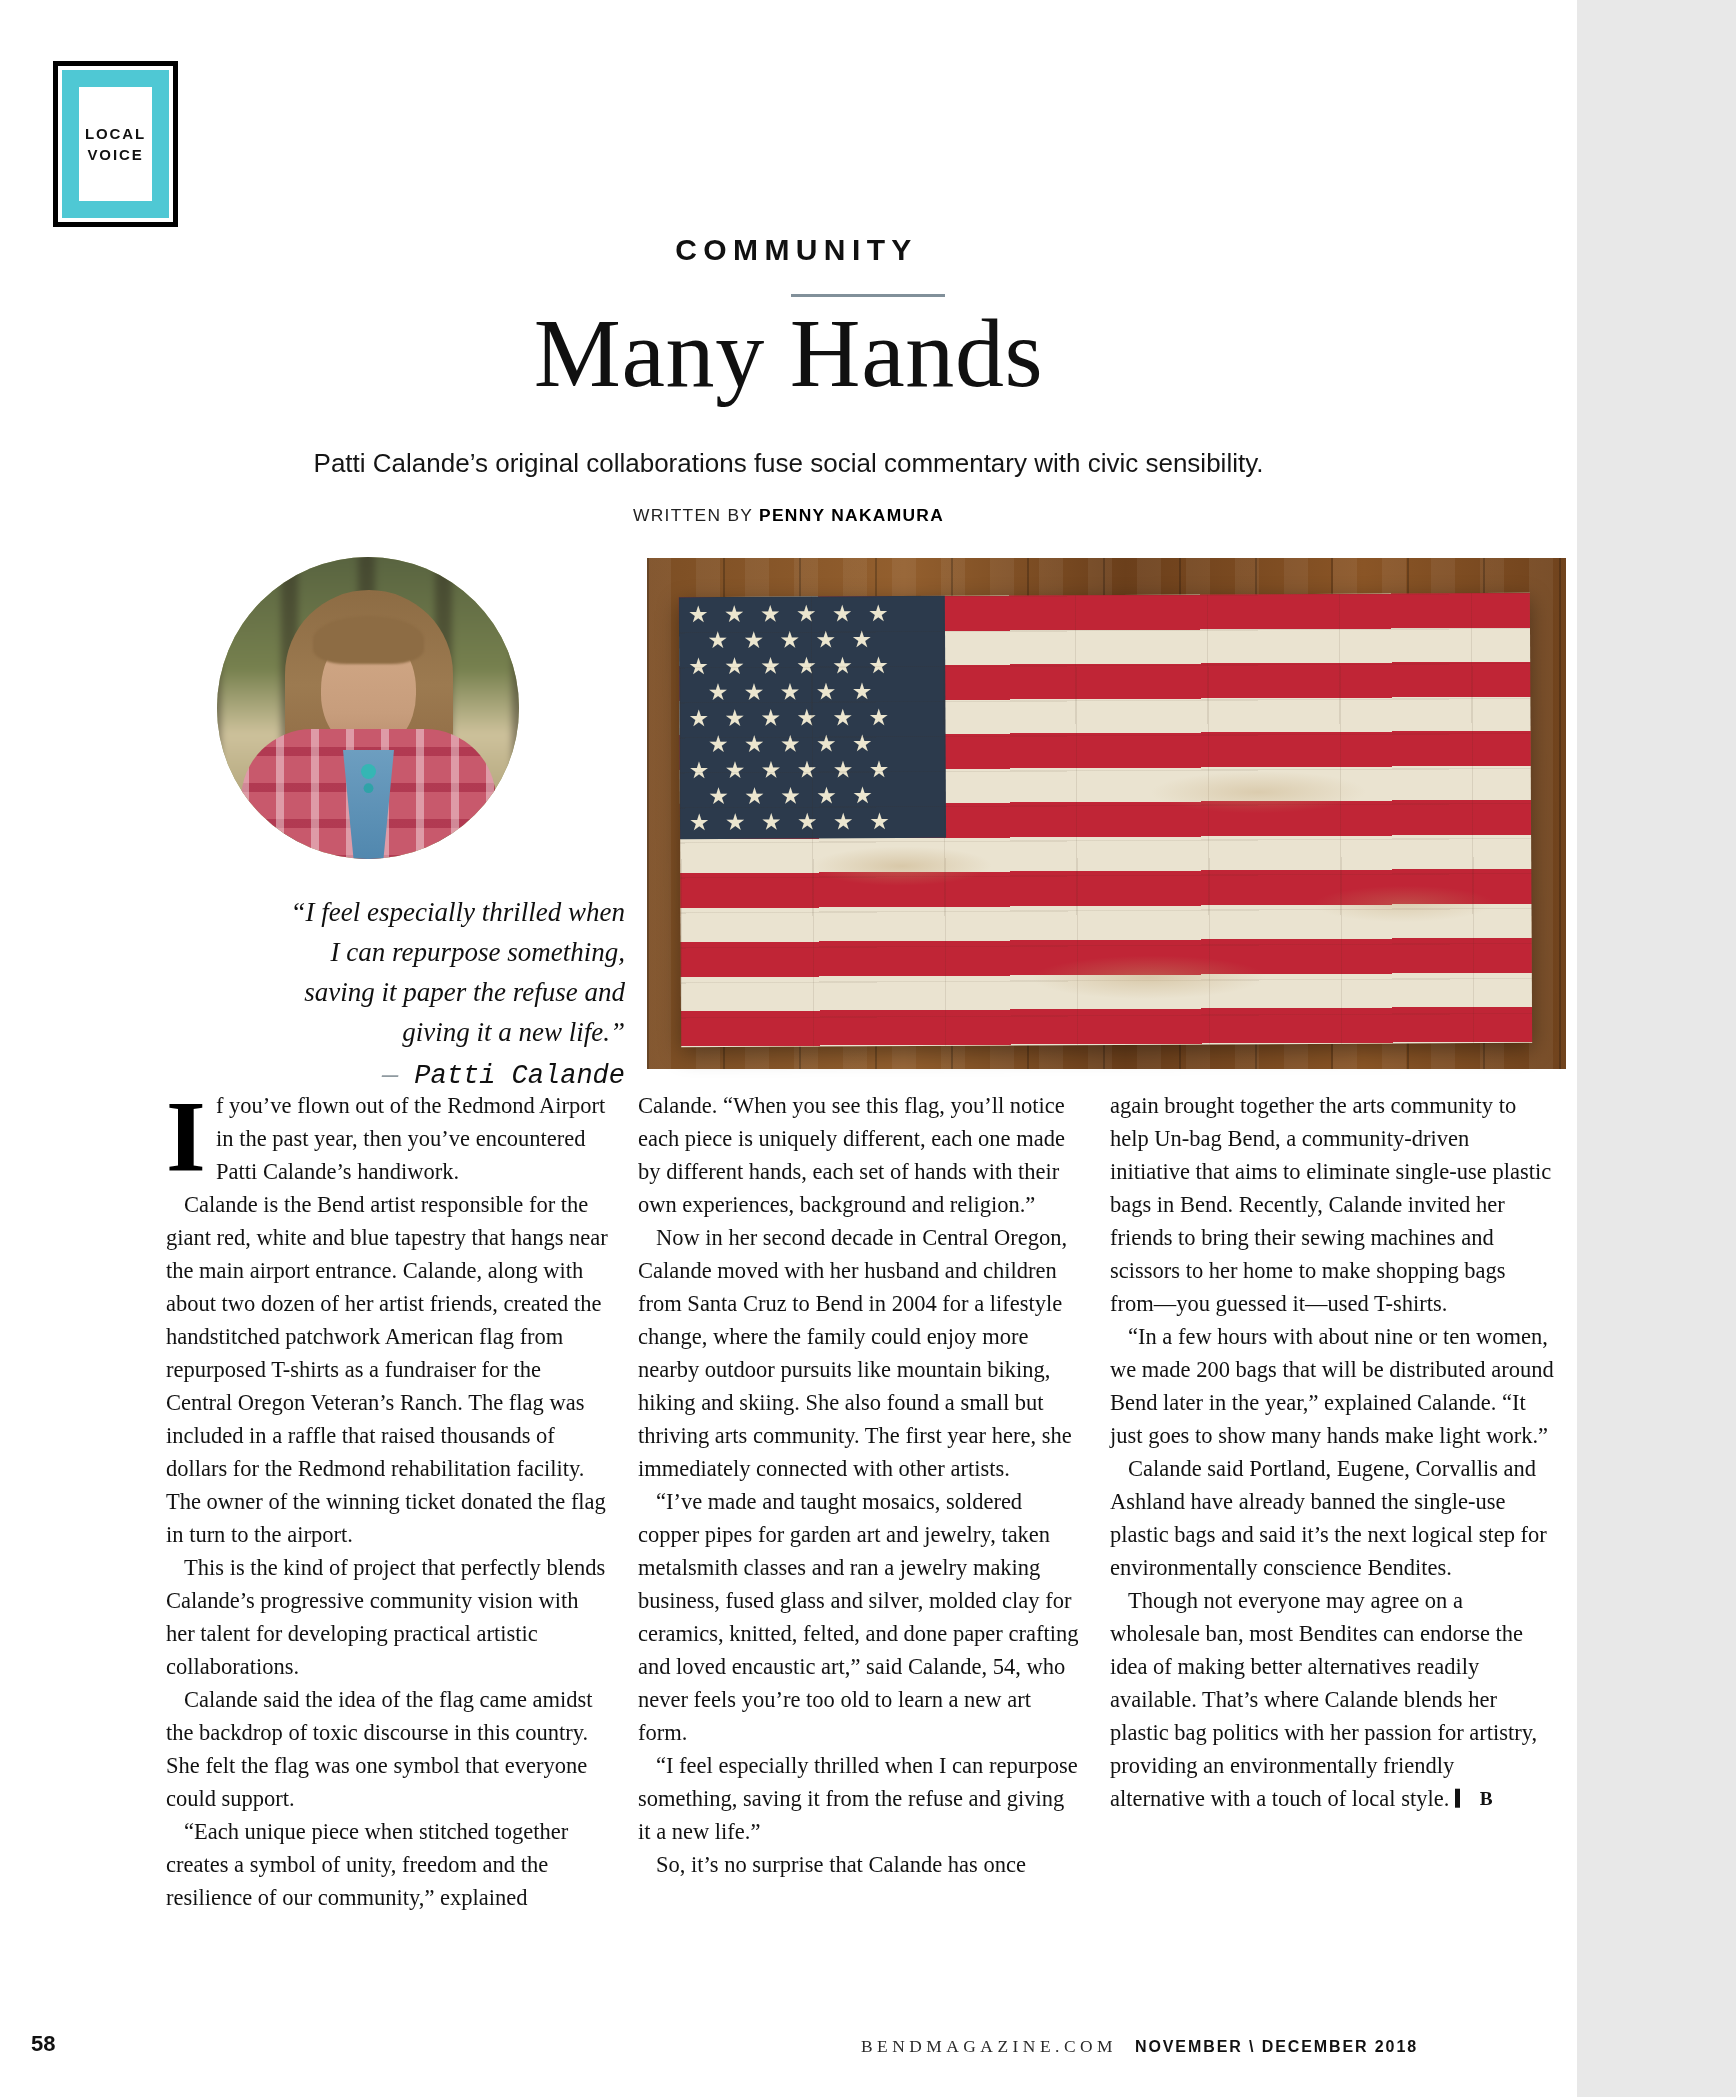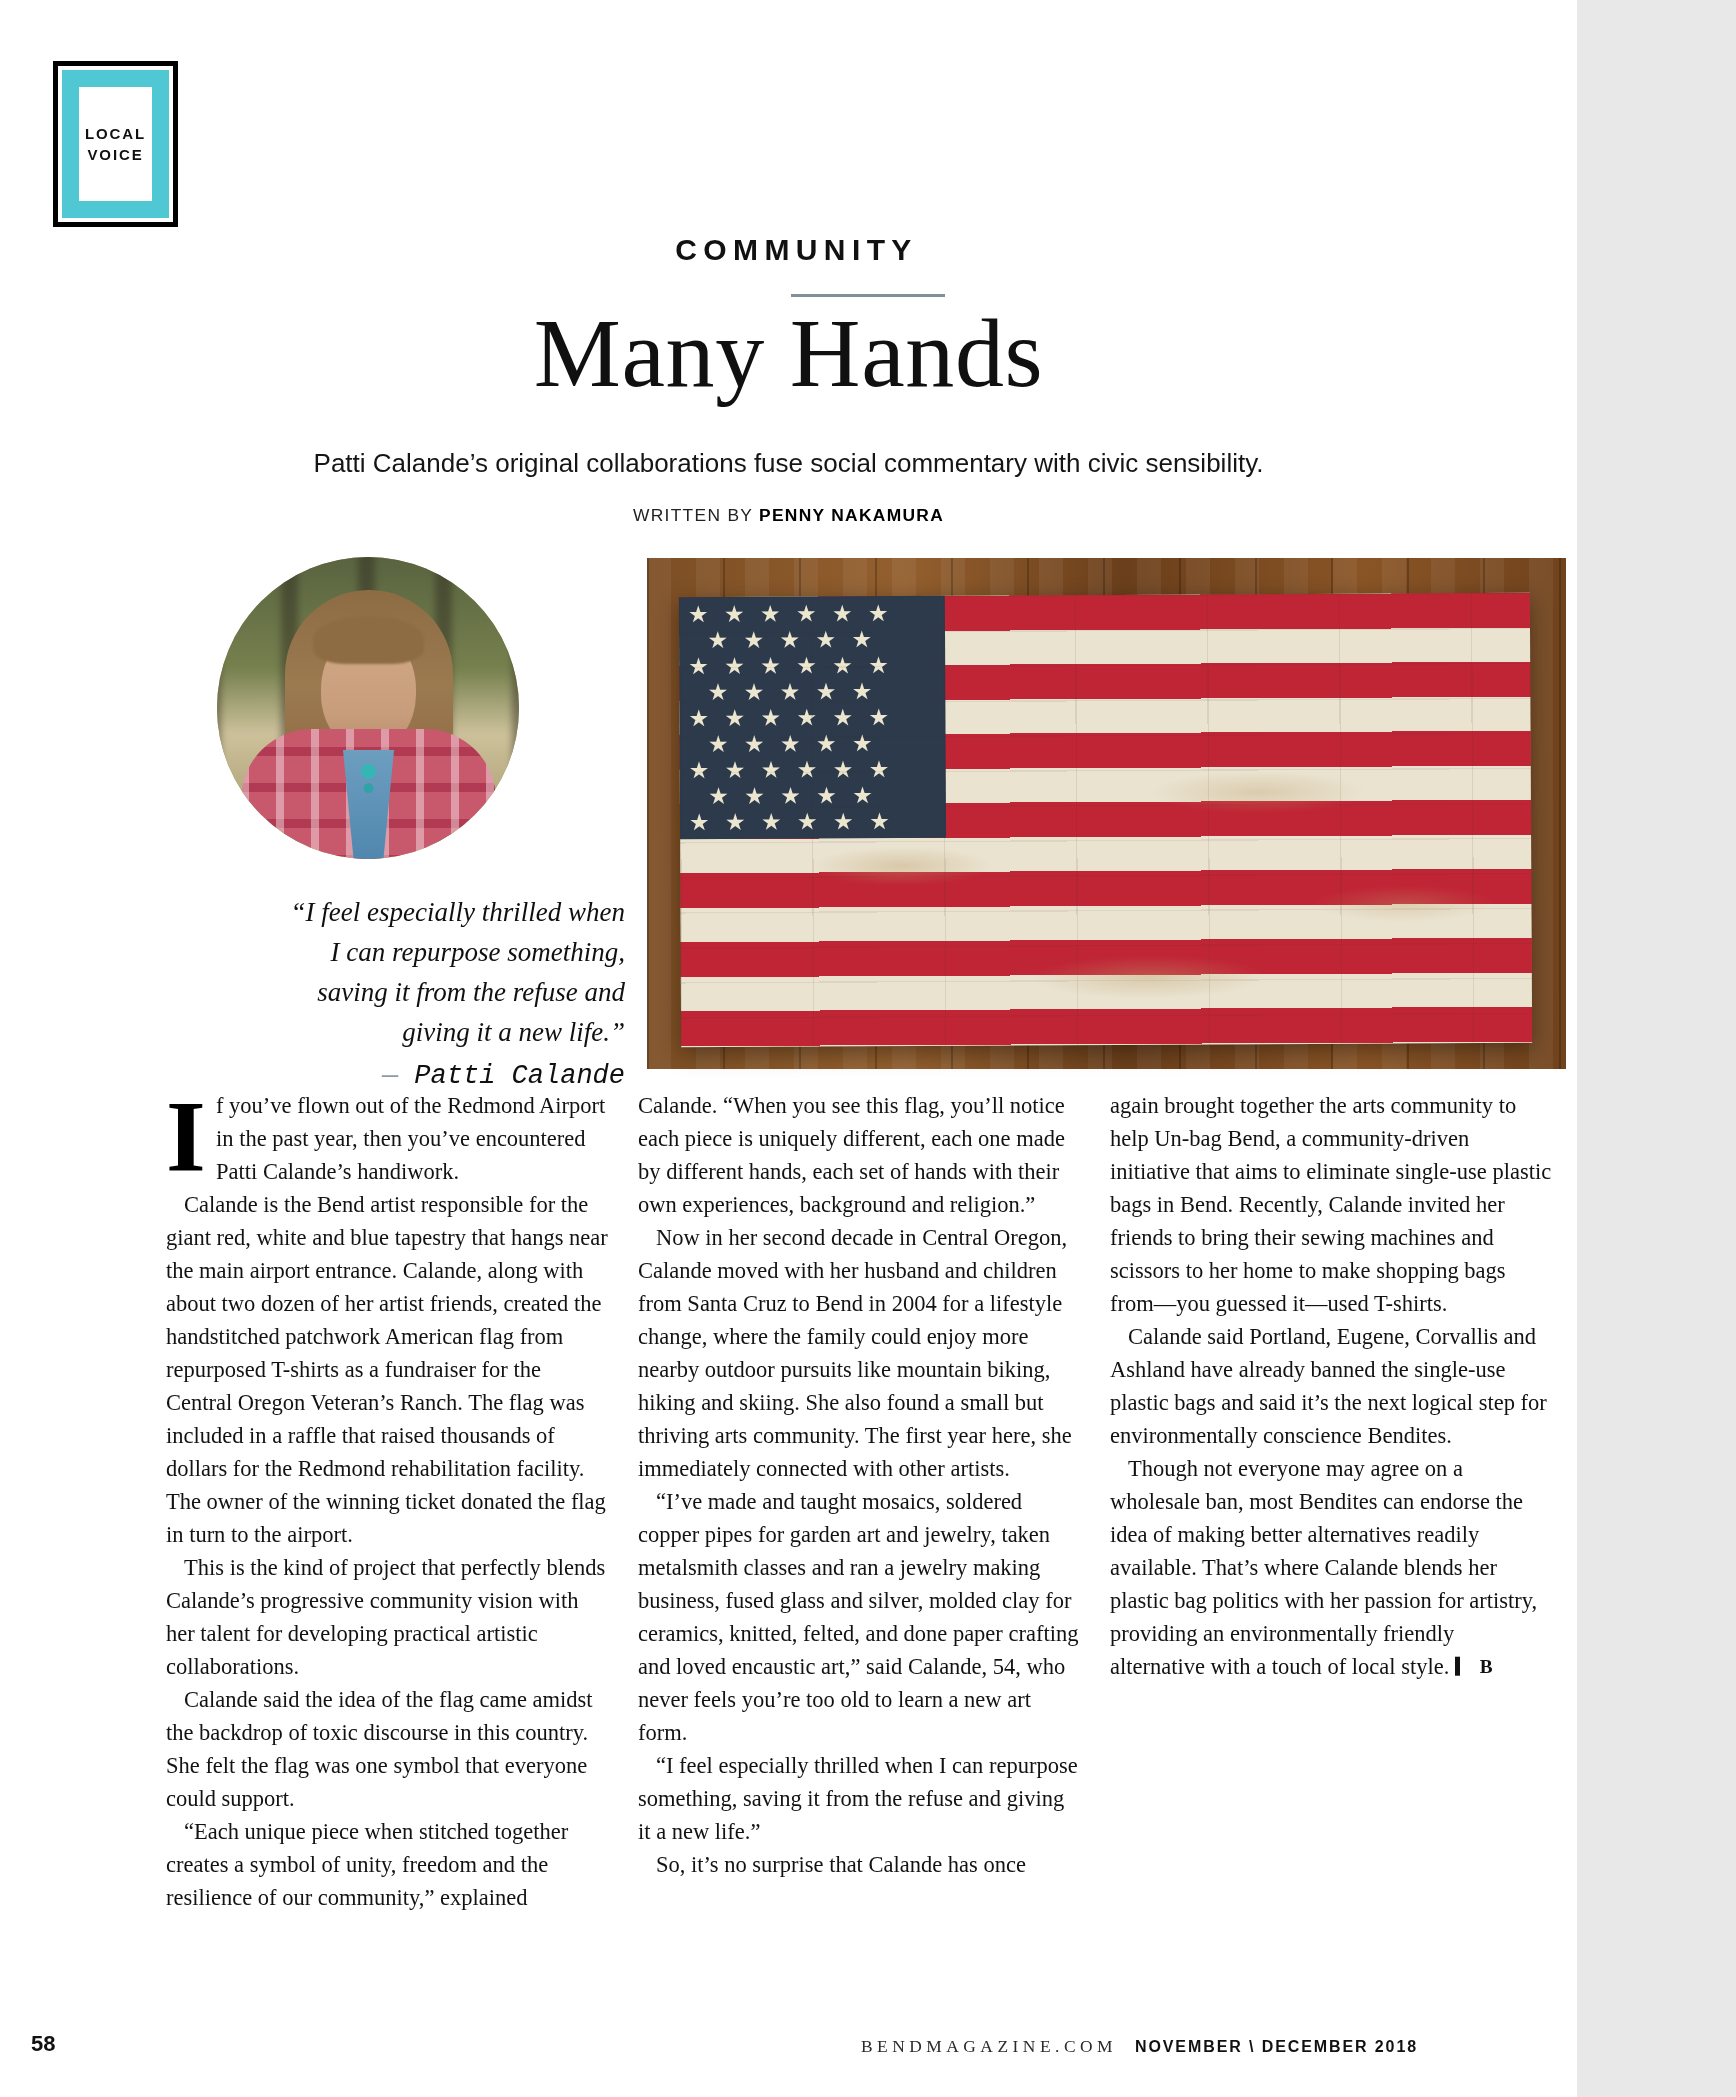--- a/index.html
+++ b/index.html
@@ -151,21 +151,21 @@
             <div>★★★★★★</div>
           </div>
       </div>
       <div class="patch-overlay"></div>
     </div>
   </figure>
 
   <blockquote class="pullquote" id="pullquote">
       <div>“I feel especially thrilled when</div>
       <div>I can repurpose something,</div>
-      <div>saving it from the refuse and</div>
+      <div>saving it paper the refuse and</div>
       <div>giving it a new life.”</div>
       <div class="pq-attr"><span class="pq-dash">— </span><span>Patti Calande</span></div>
     </blockquote>
 
   <div class="columns" id="columns">
       <div class="col">
         <p><span class="dropcap">I</span>f you’ve flown out of the Redmond Airport in the past year, then you’ve encountered Patti Calande’s handiwork.</p>
         <p class="indent">Calande is the Bend artist responsible for the giant red, white and blue tapestry that hangs near the main airport entrance. Calande, along with about two dozen of her artist friends, created the handstitched patchwork American flag from repurposed T-shirts as a fundraiser for the Central Oregon Veteran’s Ranch. The flag was included in a raffle that raised thousands of dollars for the Redmond rehabilitation facility. The owner of the winning ticket donated the flag in turn to the airport.</p>
         <p class="indent">This is the kind of project that perfectly blends Calande’s progressive community vision with her talent for developing practical artistic collaborations.</p>
         <p class="indent">Calande said the idea of the flag came amidst the backdrop of toxic discourse in this country.  She felt the flag was one symbol that everyone could support.</p>
@@ -173,20 +173,21 @@
       </div>
       <div class="col">
         <p>Calande. “When you see this flag, you’ll notice each piece is uniquely different, each one made by different hands, each set of hands with their own experiences, background and religion.”</p>
         <p class="indent">Now in her second decade in Central Oregon, Calande moved with her husband and children from Santa Cruz to Bend in 2004 for a lifestyle change, where the family could enjoy more nearby outdoor pursuits like mountain biking, hiking and skiing. She also found a small but thriving arts community. The first year here, she immediately connected with other artists.</p>
         <p class="indent">“I’ve made and taught mosaics, soldered copper pipes for garden art and jewelry, taken metalsmith classes and ran a jewelry making business, fused glass and silver, molded clay for ceramics, knitted, felted, and done paper crafting and loved encaustic art,” said Calande, 54, who never feels you’re too old to learn a new art form.</p>
         <p class="indent">“I feel especially thrilled when I can repurpose something, saving it from the refuse and giving it a new life.”</p>
         <p class="indent">So, it’s no surprise that Calande has once</p>
       </div>
       <div class="col">
         <p>again brought together the arts community to help Un-bag Bend, a community-driven initiative that aims to eliminate single-use plastic bags in Bend. Recently, Calande invited her friends to bring their sewing machines and scissors to her home to make shopping bags from—you guessed it—used T-shirts.</p>
+        <p class="indent">“In a few hours with about nine or ten women, we made 200 bags that will be distributed around Bend later in the year,” explained Calande. “It just goes to show many hands make light work.”</p>
         <p class="indent">Calande said Portland, Eugene, Corvallis and Ashland have already banned the single-use plastic bags and said it’s the next logical step for environmentally conscience Bendites.</p>
         <p class="indent">Though not everyone may agree on a wholesale ban, most Bendites can endorse the idea of making better alternatives readily available. That’s where Calande blends her plastic bag politics with her passion for artistry, providing an environmentally friendly alternative with a touch of local style. <span class="endmark">B</span></p>
       </div>
     </div>
 
   <div class="pagenum">58</div>
   <div class="credits">
     <span class="site">BENDMAGAZINE.COM</span>
     <span class="issue">NOVEMBER \ DECEMBER 2018</span>
   </div>

